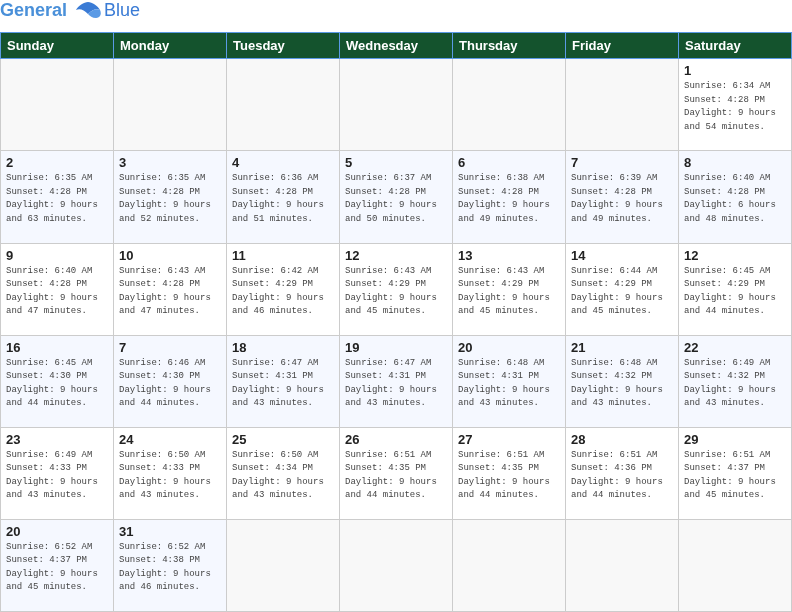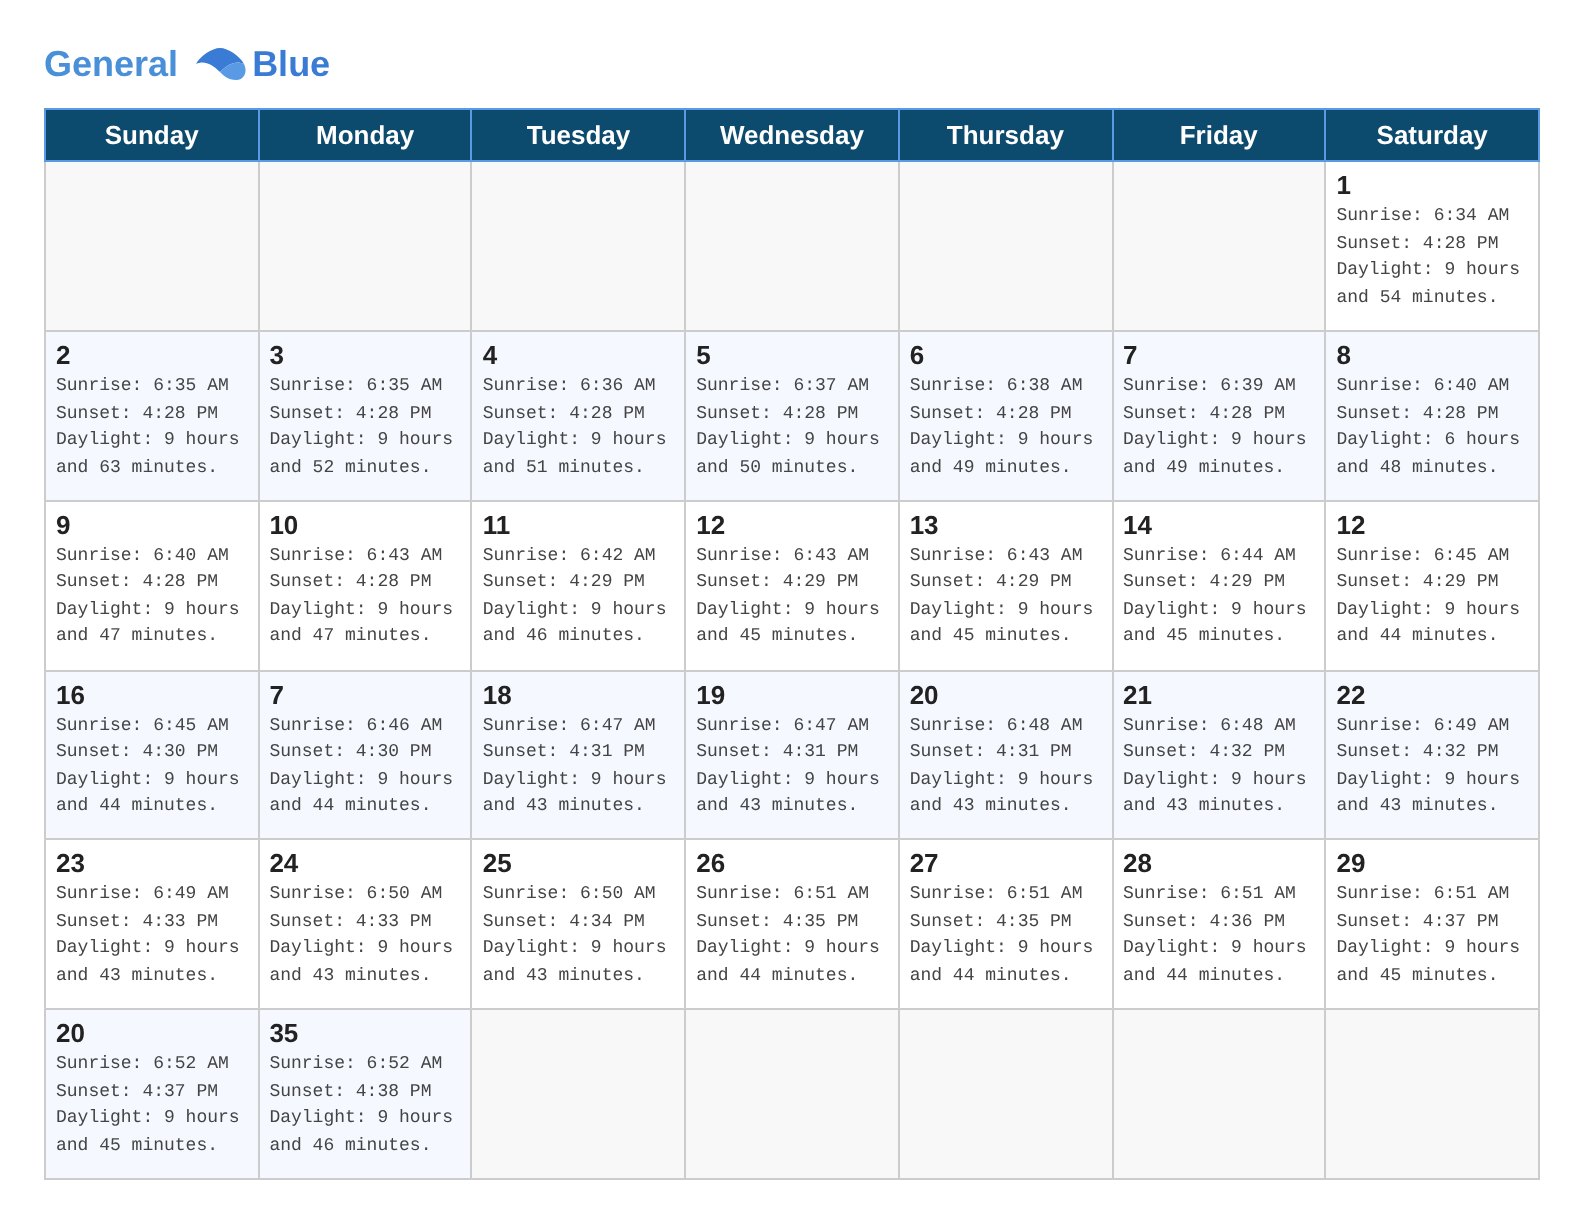--- a/index.html
+++ b/index.html
@@ -6,21 +6,21 @@
     body {
       width: 792px;
       height: 612px;
       font-family: Arial, sans-serif;
       background: #fff;
       overflow: hidden;
     }
     .page {
       width: 792px;
       height: 612px;
-      padding: 22px;
+      padding: 0;
       display: flex;
       flex-direction: column;
     }
     .header {
       display: flex;
       justify-content: space-between;
       align-items: flex-start;
       margin-bottom: 10px;
     }
     .logo {
@@ -41,26 +41,26 @@
       margin-top: 2px;
     }
     .calendar {
       flex: 1;
       border: 1px solid #ccc;
       border-collapse: collapse;
       width: 100%;
       table-layout: fixed;
     }
     .calendar th {
-      background: #0c4a6e;
+      background: #14532d;
       color: white;
       font-size: 13px;
       font-weight: bold;
       padding: 5px 6px;
-      text-align: center;
+      text-align: left;
       border: 1px solid #5a9ae5;
     }
     .calendar td {
       border: 1px solid #ccc;
       vertical-align: top;
       padding: 4px 5px;
       font-size: 9.5px;
       color: #333;
       height: 82px;
       background: #fff;
@@ -93,21 +93,21 @@
     <div class="logo">
       <div>
         <div style="display:flex;align-items:center;">
           <div style="font-size:18px;font-weight:bold;color:#1a1a2e;line-height:1.2;">
             <span style="color:#4a90d9;">General</span>
             <svg style="display:inline-block;vertical-align:middle;margin-left:2px;" width="28" height="22" viewBox="0 0 28 22">
               <path d="M14 2 C18 2 24 6 26 10 C22 8 18 10 14 14 C10 10 6 8 2 10 C4 6 10 2 14 2Z" fill="#3a7bd5"></path>
               <path d="M26 10 C28 14 26 18 22 18 C18 18 16 16 14 14 C18 10 22 8 26 10Z" fill="#5a9ae5"></path>
             </svg>
           </div>
-          <div style="font-size:18px;font-weight:bold;color:#3a7bd5;line-height:1.2;margin-left:2px;">Blue</div>
+          <div style="font-size:18px;font-weight:normal;color:#3a7bd5;line-height:1.2;margin-left:2px;">Blue</div>
         </div>
       </div>
     </div>
     <div class="title-section">
       <div class="month-title"></div>
       <div class="location"></div>
     </div>
   </div>
 
   <table class="calendar">
@@ -374,21 +374,21 @@
         <tr>
           <td>
         <span class="day-num">20</span>
         <div class="day-info">
           <span>Sunrise: 6:52 AM</span><br>
           <span>Sunset: 4:37 PM</span><br>
           <span>Daylight: 9 hours and 45 minutes.</span>
         </div>
       </td>
           <td>
-        <span class="day-num">35</span>
+        <span class="day-num">31</span>
         <div class="day-info">
           <span>Sunrise: 6:52 AM</span><br>
           <span>Sunset: 4:38 PM</span><br>
           <span>Daylight: 9 hours and 46 minutes.</span>
         </div>
       </td>
           <td class="empty"></td>
           <td class="empty"></td>
           <td class="empty"></td>
           <td class="empty"></td>

